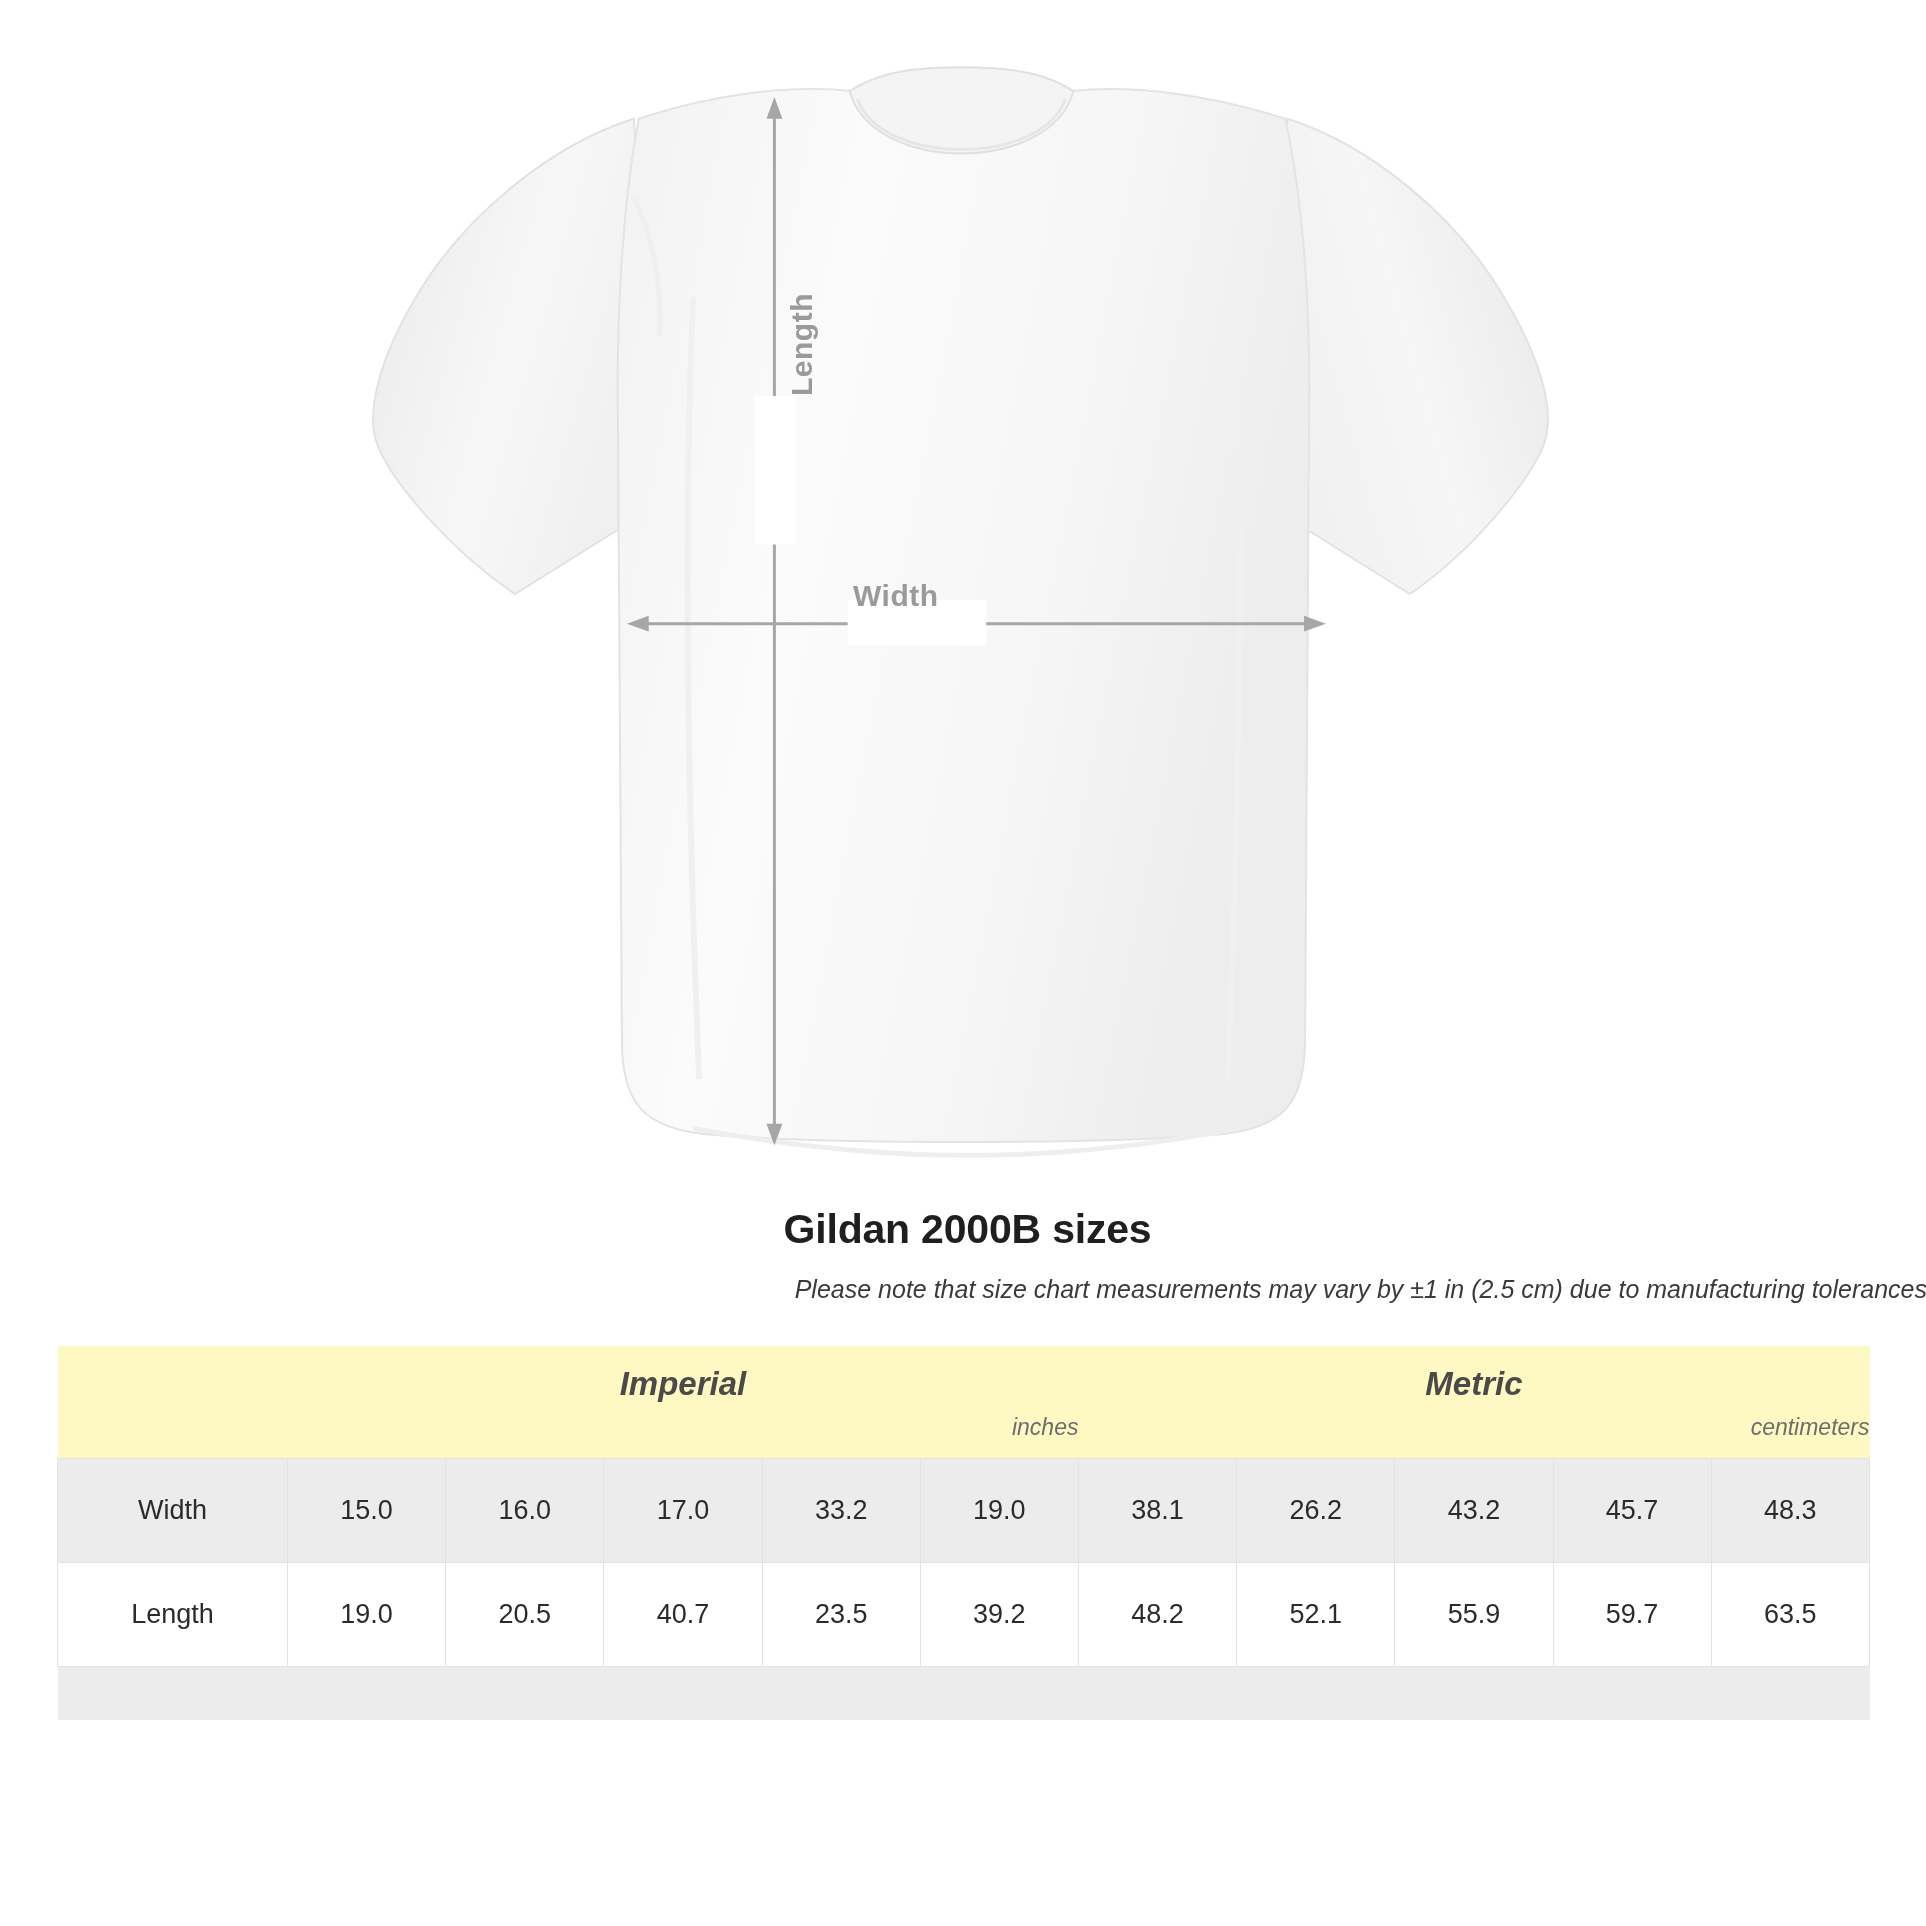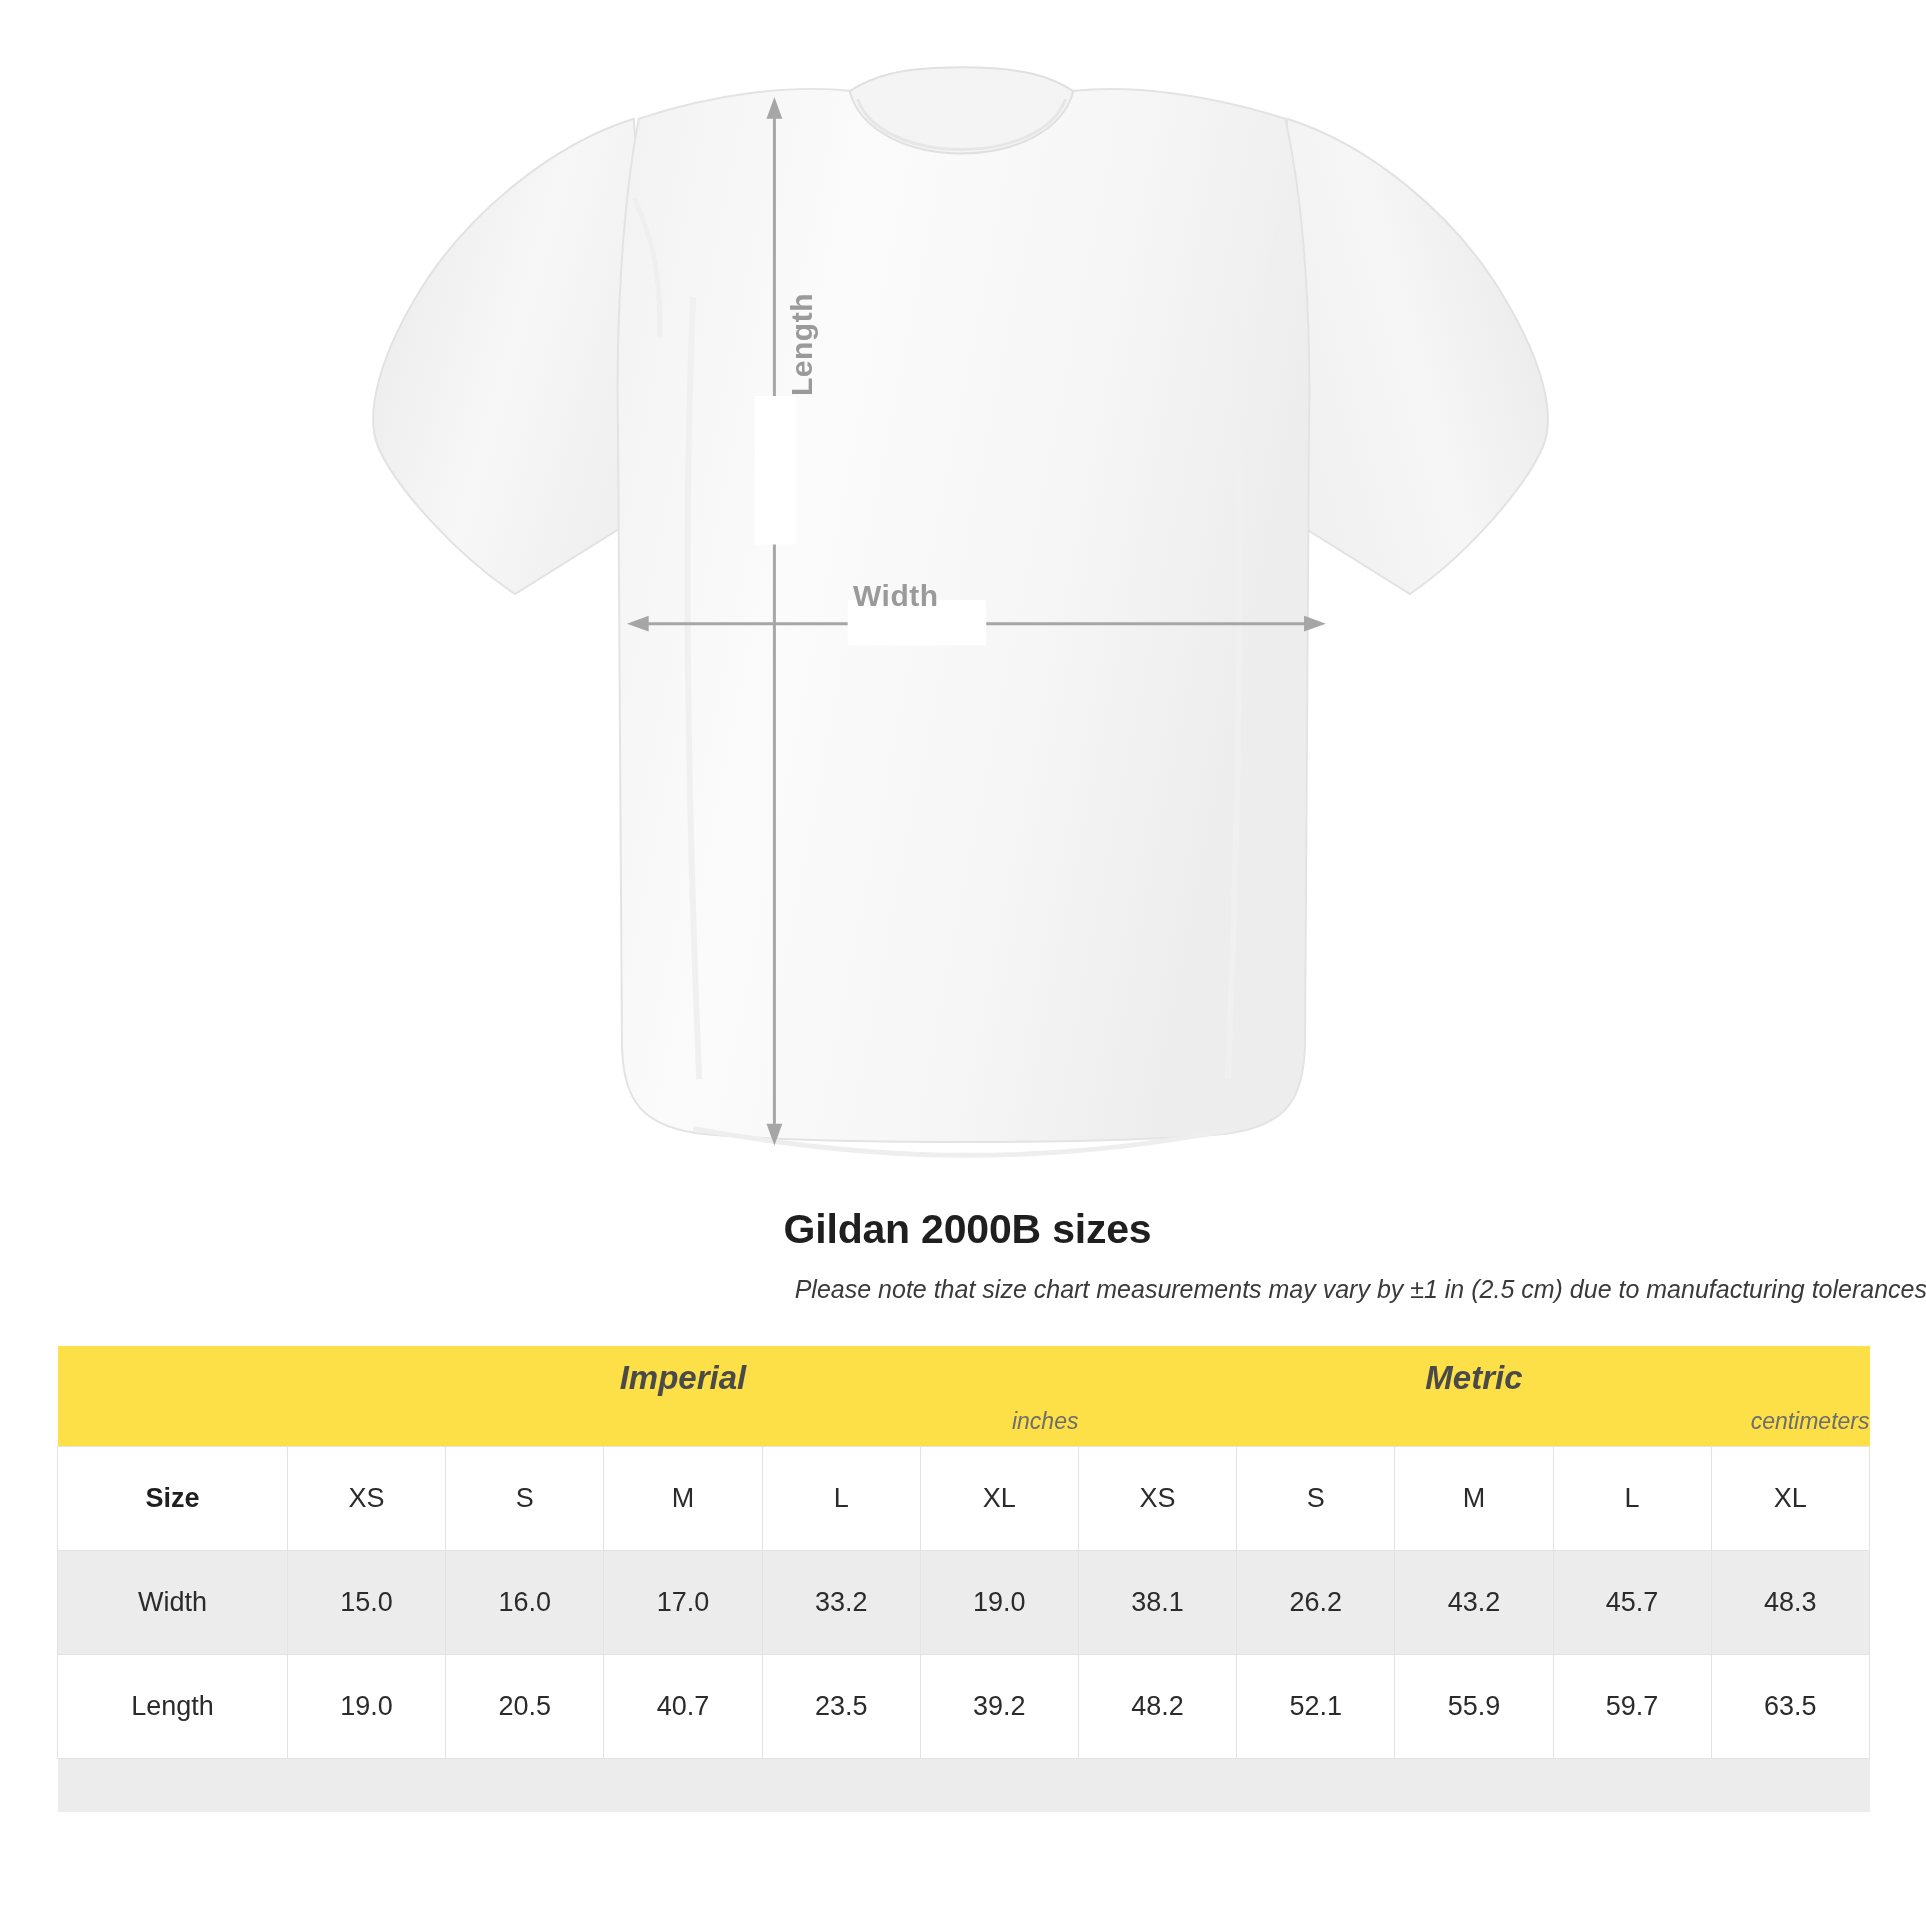--- a/index.html
+++ b/index.html
@@ -87,23 +87,23 @@
   }
   table.size-table td, table.size-table th {
     border: 1px solid #e3e3e3;
     text-align: center;
     font-size: 27px;
     color: #2b2b2b;
     font-weight: normal;
     padding: 0;
   }
   .unit-head {
-    background: #fde047;
+    background: #fef9c3;
     border: none !important;
-    height: 100px;
+    height: 112px;
     vertical-align: middle;
   }
   .unit-head .u-name {
     font-size: 33px;
     font-weight: bold;
     font-style: italic;
     color: #4a4a4a;
     line-height: 1.25;
   }
   .unit-head .u-sub {
@@ -229,33 +229,20 @@
           <td class="unit-head" colspan="5">
             <div class="u-name">Imperial</div>
             <div class="u-sub">inches</div>
           </td>
           <td class="unit-head" colspan="5">
             <div class="u-name">Metric</div>
             <div class="u-sub">centimeters</div>
           </td>
         </tr>
 
-        <tr class="head-row">
-          <td class="rowlabel">Size</td>
-          <td>XS</td>
-          <td>S</td>
-          <td>M</td>
-          <td>L</td>
-          <td>XL</td>
-          <td>XS</td>
-          <td>S</td>
-          <td>M</td>
-          <td>L</td>
-          <td>XL</td>
-        </tr>
 
         <tr class="data-row shaded">
           <td class="rowlabel">Width</td>
           <td>15.0</td>
           <td>16.0</td>
           <td>17.0</td>
           <td>33.2</td>
           <td>19.0</td>
           <td>38.1</td>
           <td>26.2</td>

